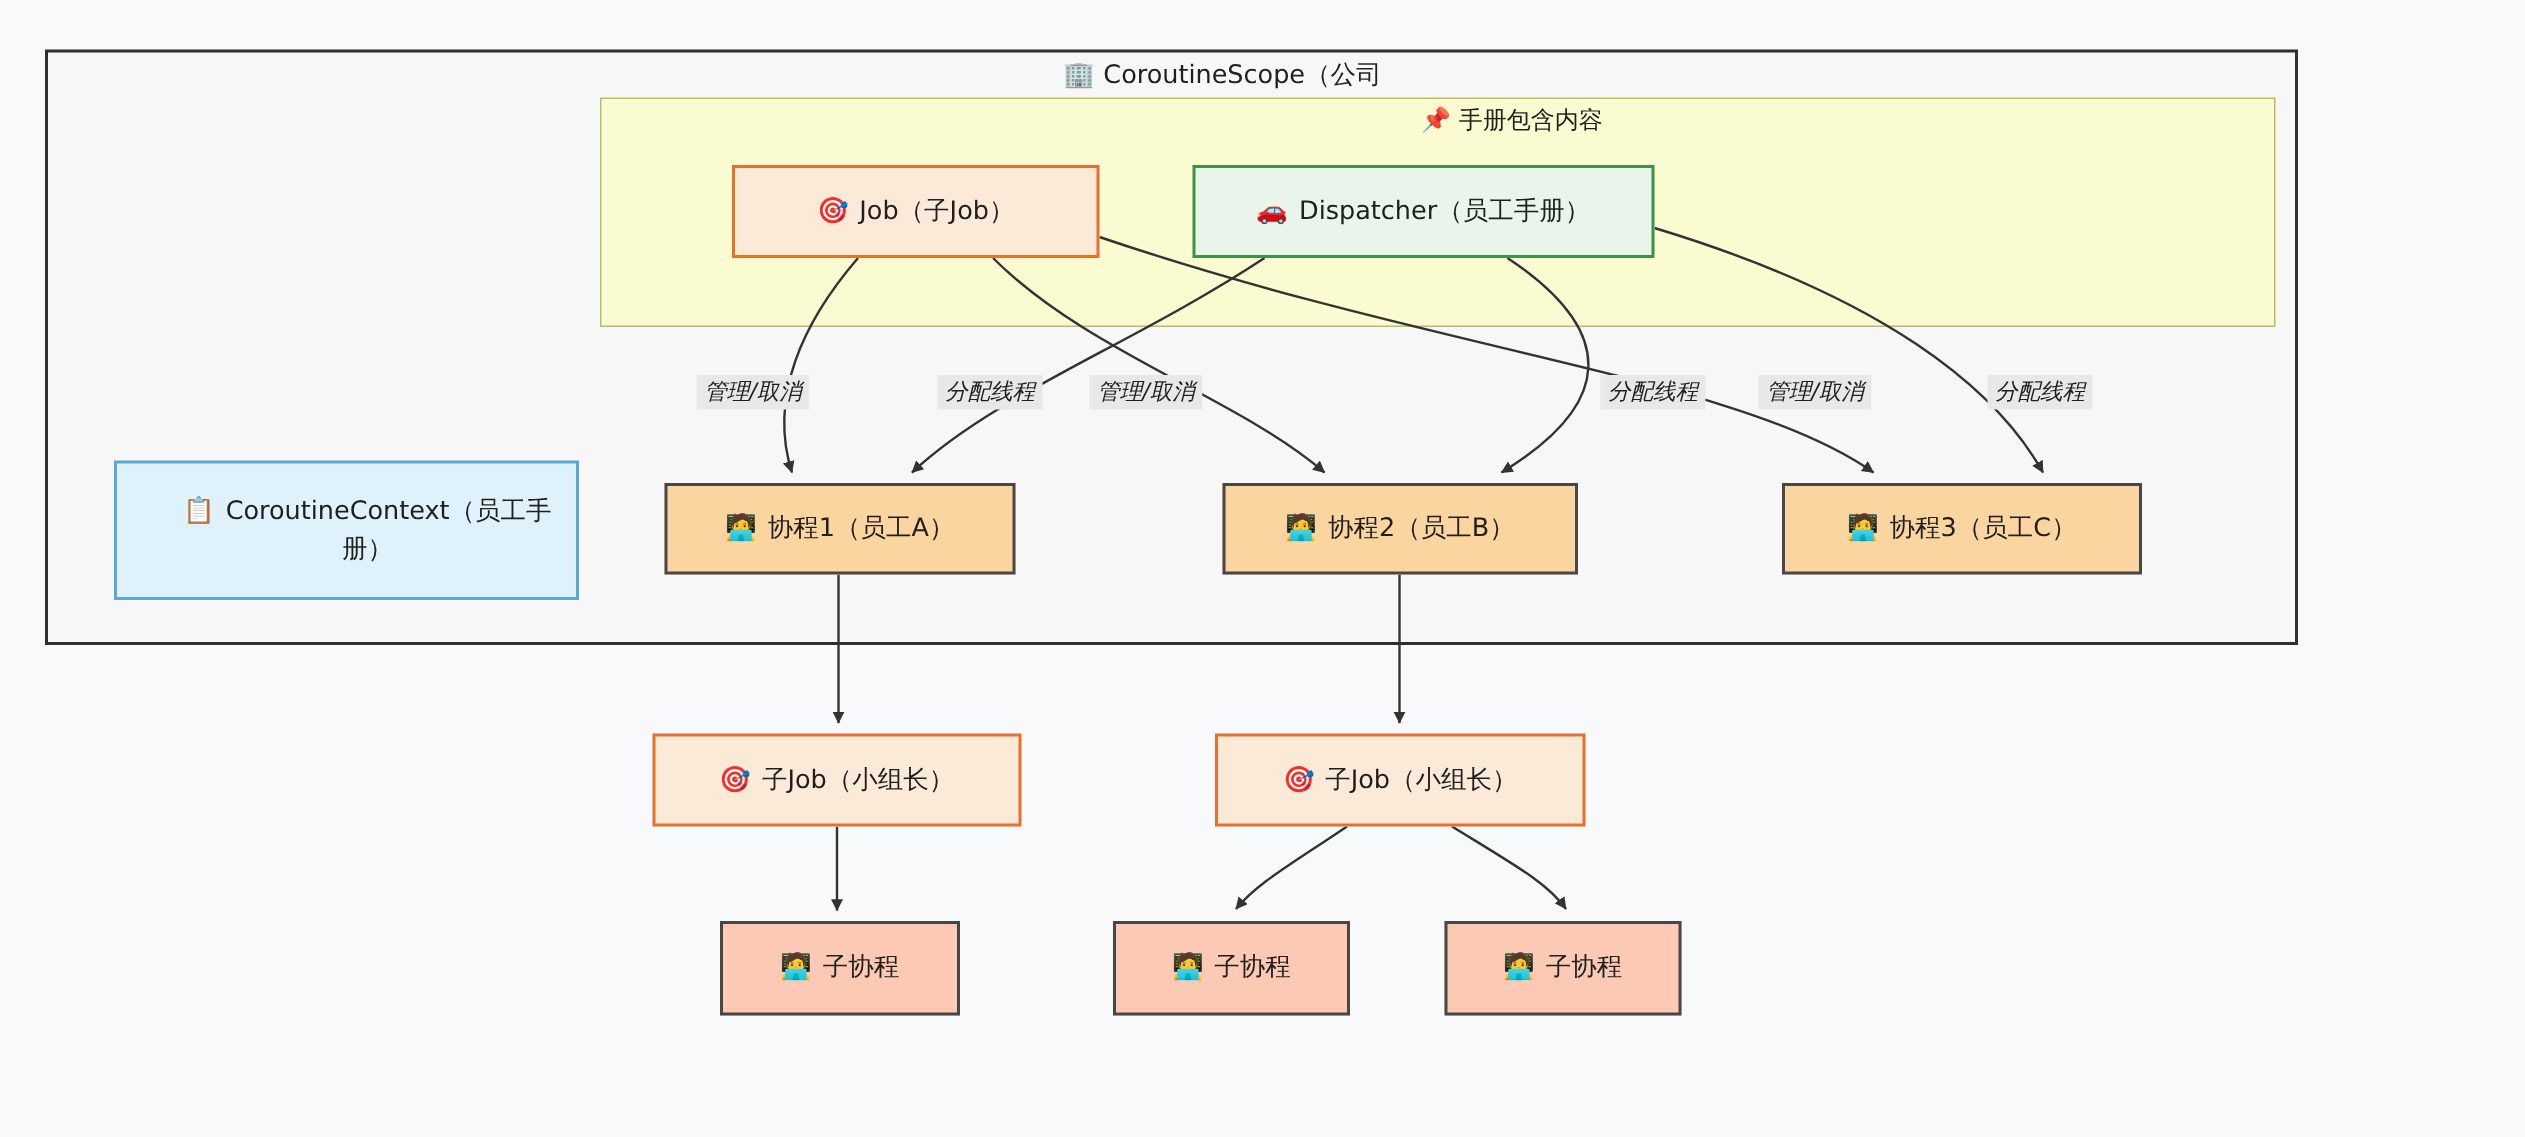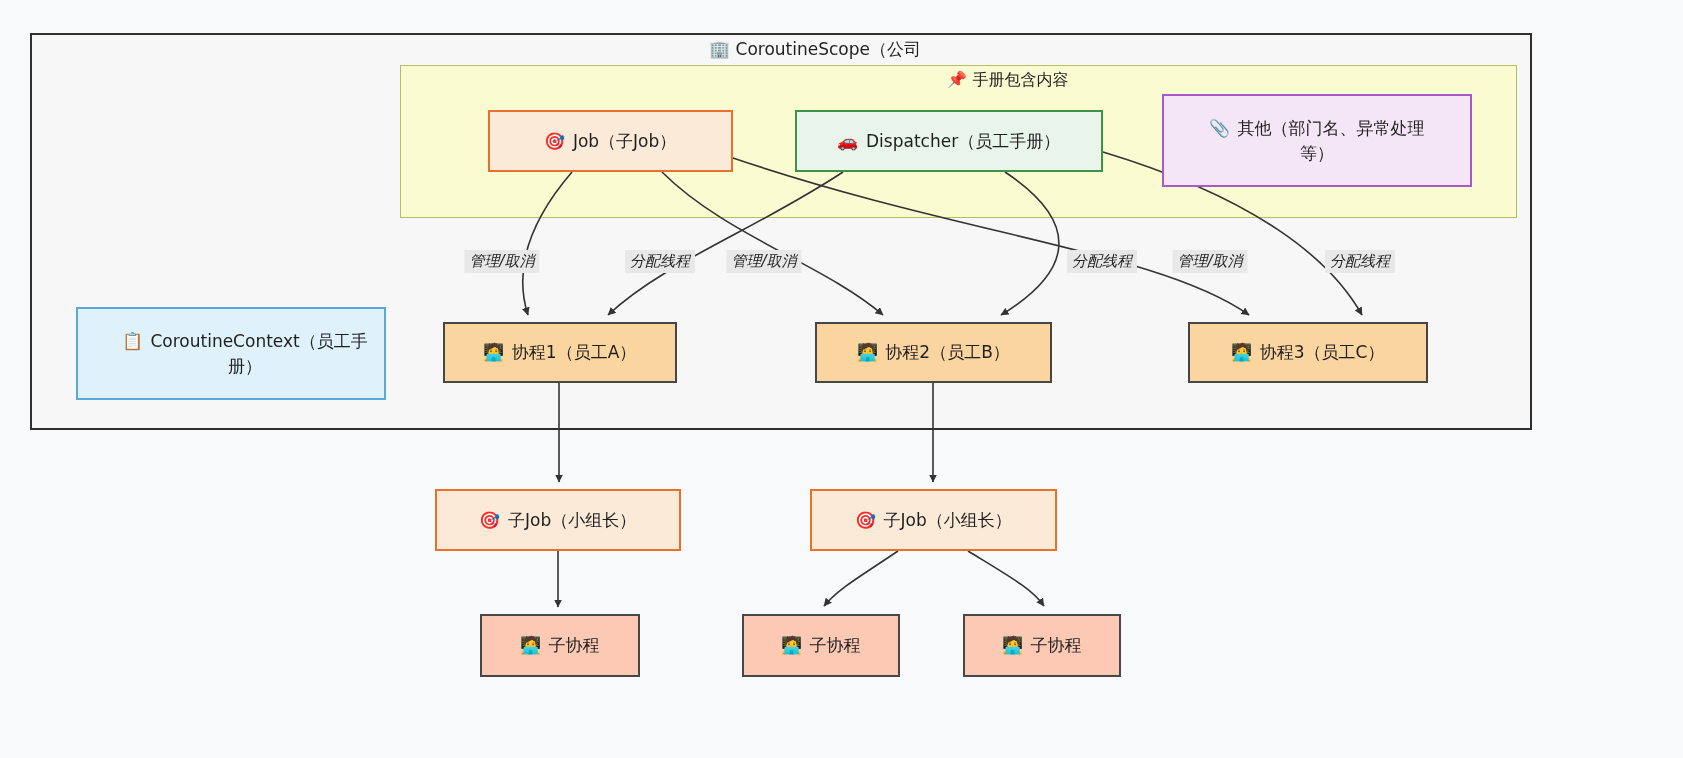--- a/index.html
+++ b/index.html
@@ -120,25 +120,20 @@
   <div class="node n-job">
     <span class="ic">🎯</span>
     <span class="lbl">Job（子Job）</span>
   </div>
 
   <div class="node n-dispatcher">
     <span class="ic">🚗</span>
     <span class="lbl">Dispatcher（员工手册）</span>
   </div>
 
-  <div class="node n-other">
-    <div class="wrap">
-      <span class="ic">📎</span><span class="lbl">其他（部门名、异常处理等）</span>
-    </div>
-  </div>
 
   <div class="node n-context">
     <div class="wrap">
       <span class="ic">📋</span><span class="lbl">CoroutineContext（员工手册）</span>
     </div>
   </div>
 
   <div class="node n-worker n-c1">
     <span class="ic">🧑‍💻</span>
     <span class="lbl">协程1（员工A）</span>

